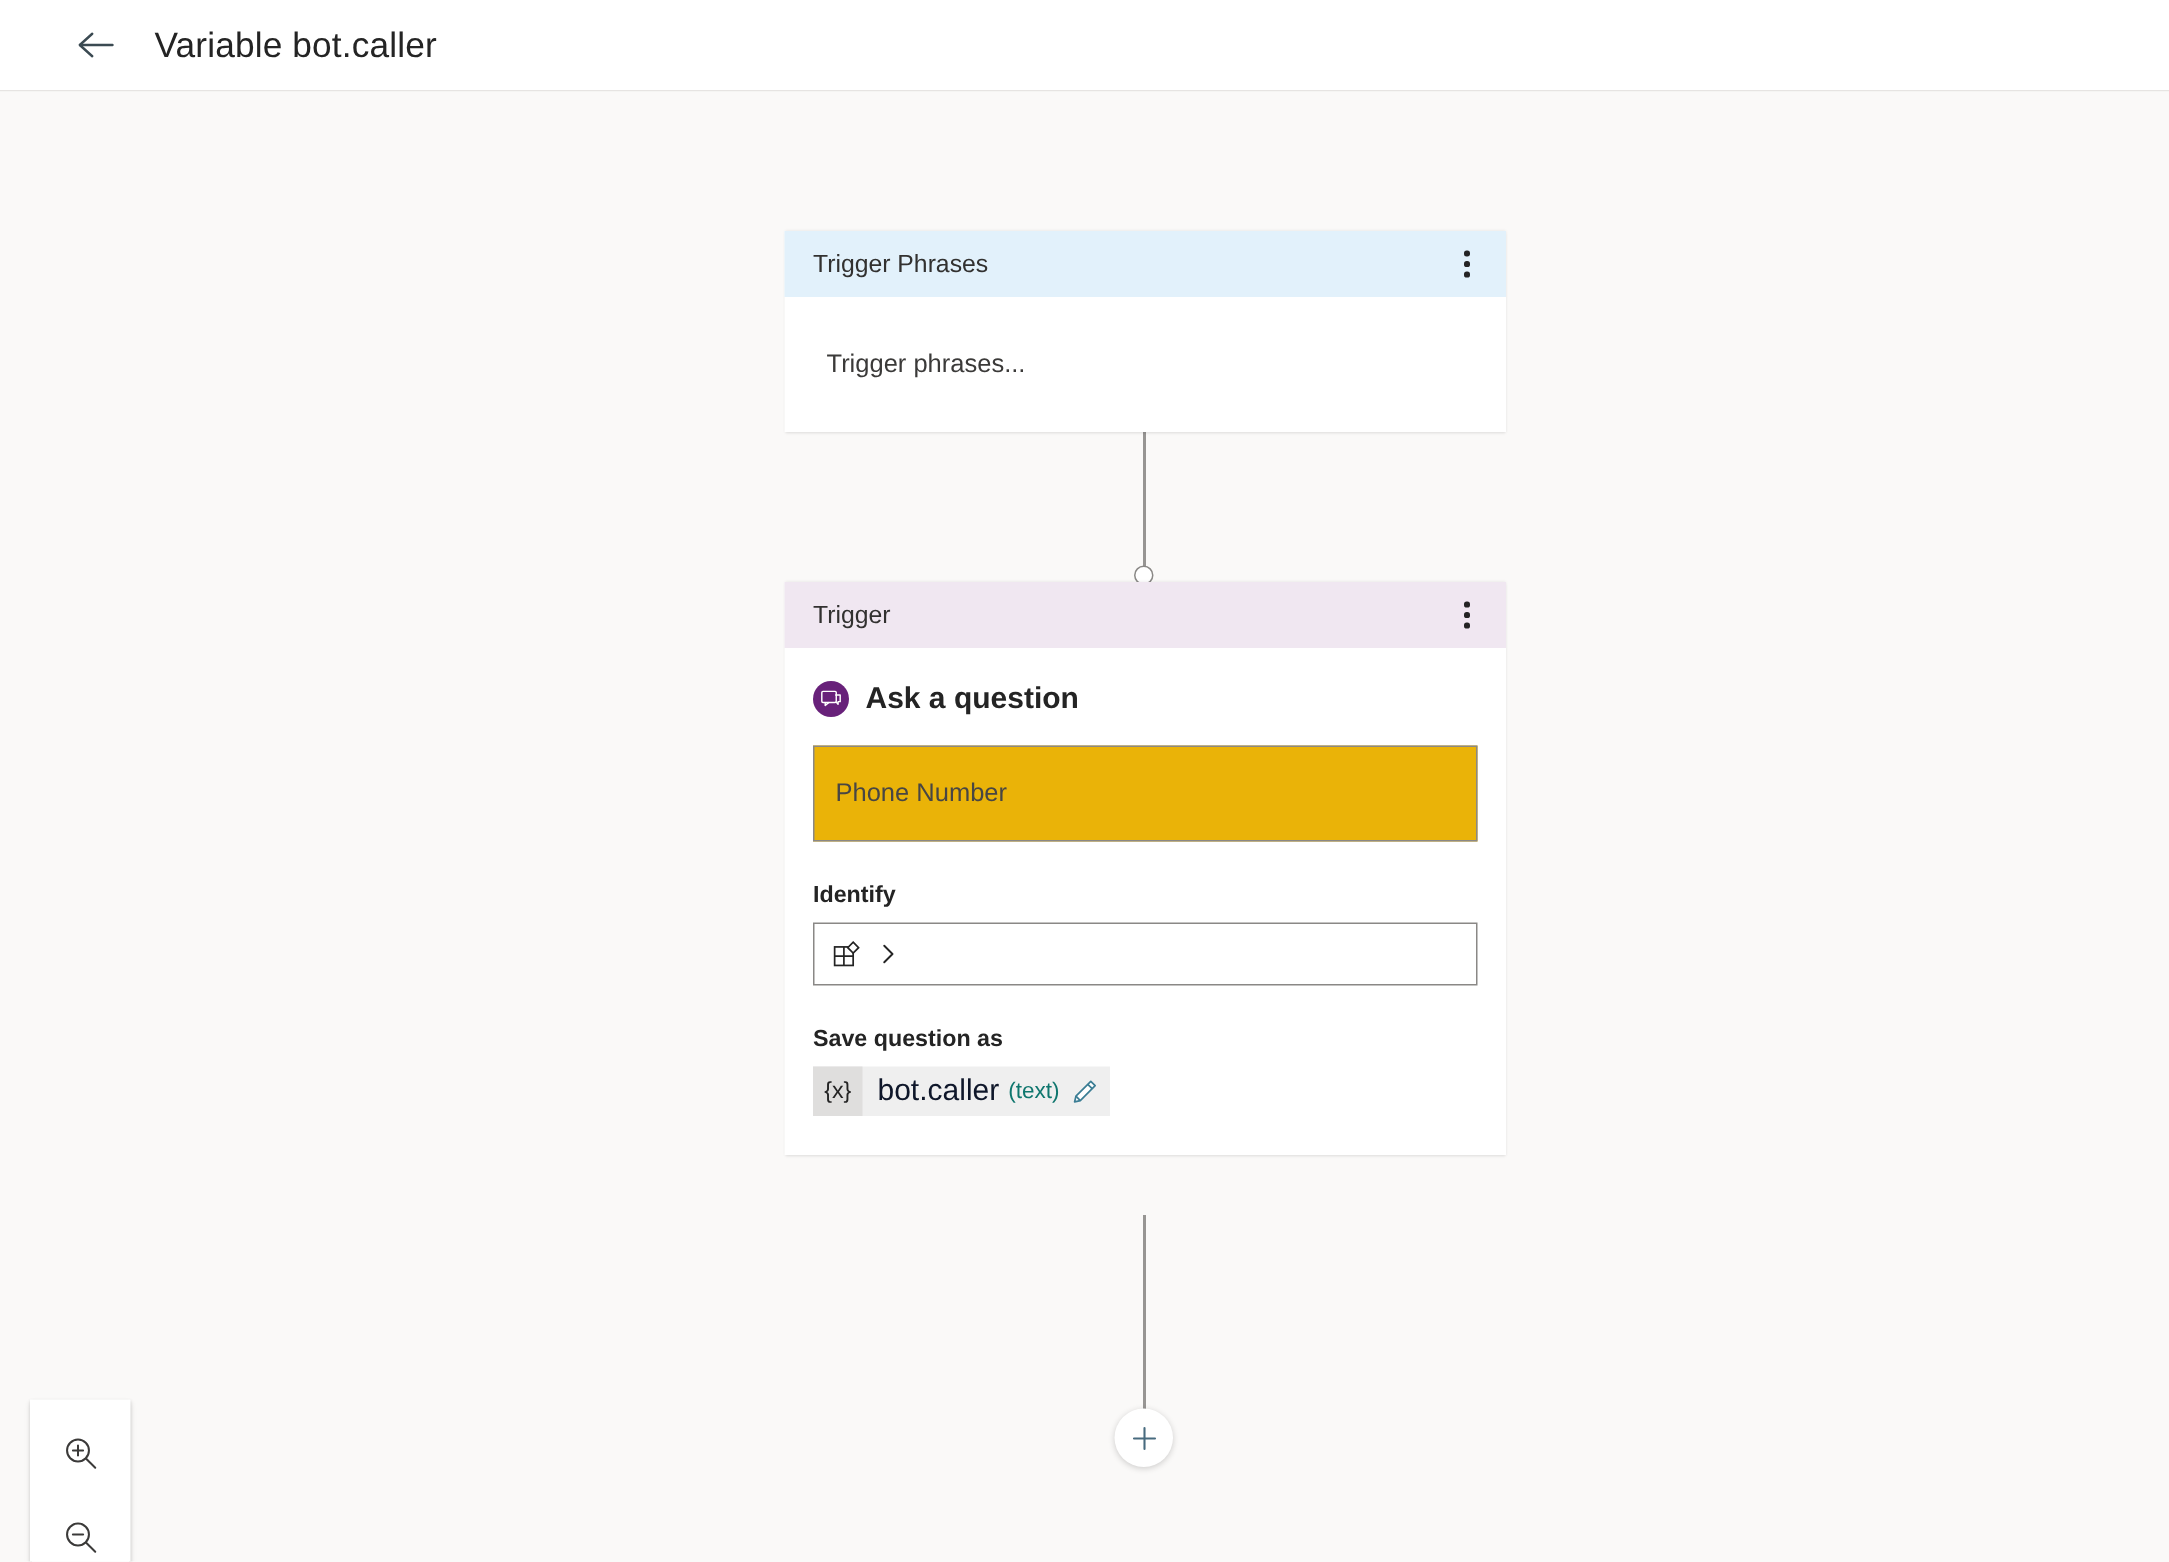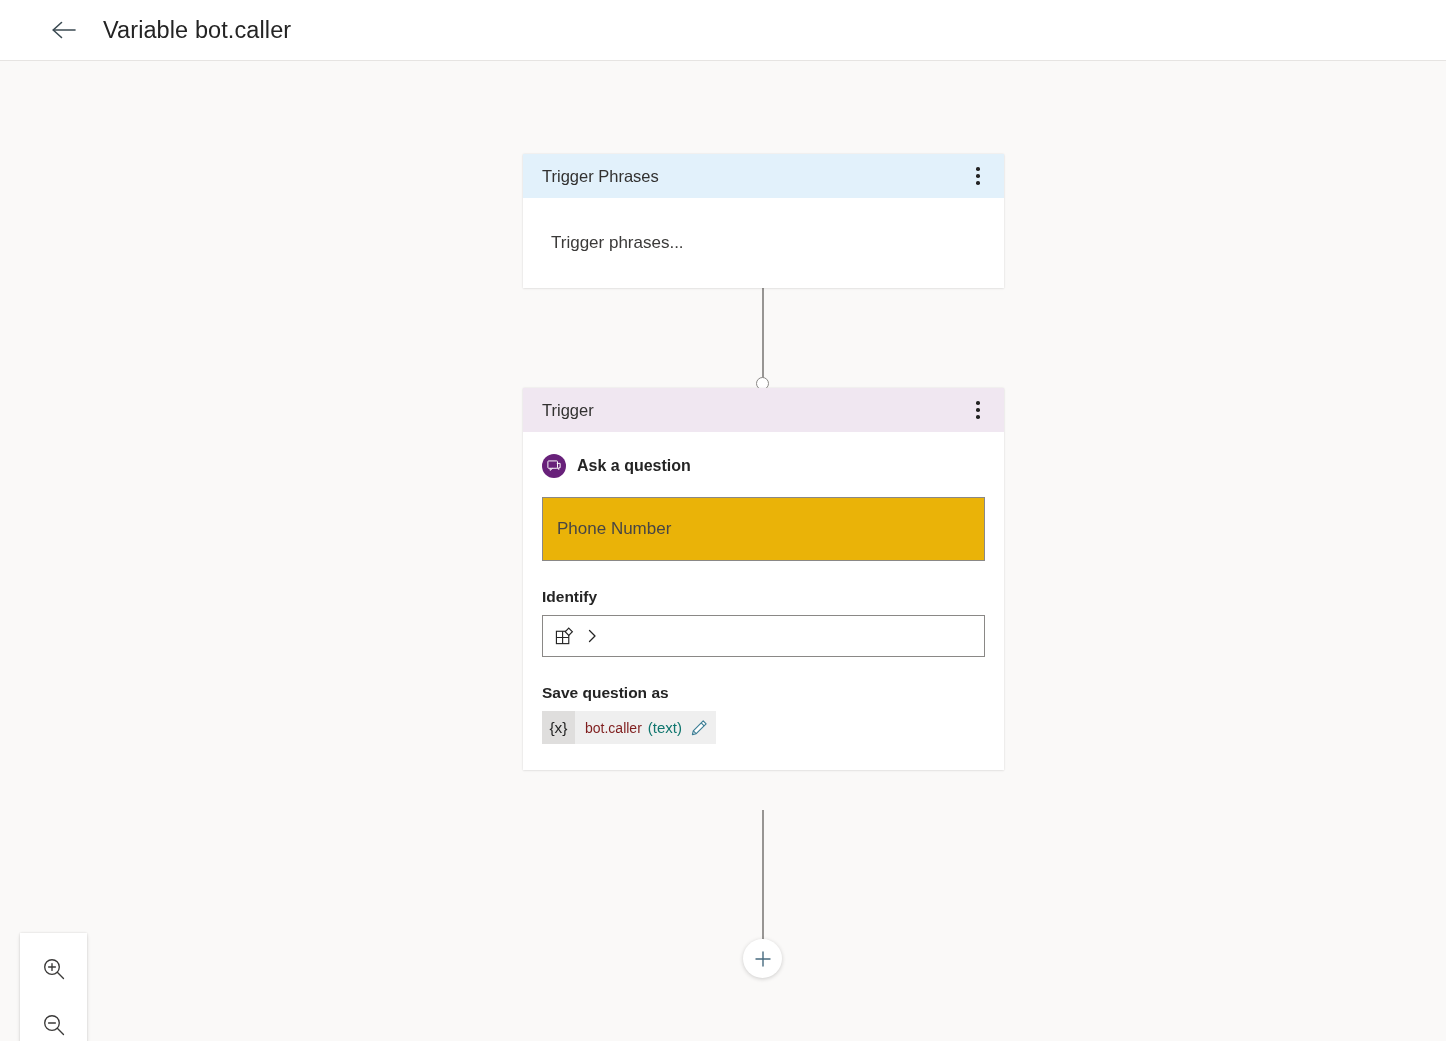--- a/index.html
+++ b/index.html
@@ -117,21 +117,21 @@
     margin-bottom: 19px;
   }
   .ask-icon {
     width: 24px; height: 24px;
     border-radius: 50%;
     background: #68217a;
     display: flex; align-items: center; justify-content: center;
     flex: 0 0 auto;
   }
   .ask-label {
-    font-size: 16px;
+    font-size: 20px;
     font-weight: 700;
     color: #242424;
   }
 
   .text-input {
     width: 100%;
     height: 64px;
     border: 1px solid #8a8886;
     background: #eab308;
     padding: 0 14px;
@@ -181,22 +181,22 @@
   .var-badge {
     background: #dfdedd;
     height: 33px;
     min-width: 33px;
     display: flex; align-items: center; justify-content: center;
     font-size: 15.5px;
     color: #242424;
     padding: 0 4px;
   }
   .var-name {
-    font-size: 14px;
-    color: #7f1d1d;
+    font-size: 20px;
+    color: #0f172a;
     padding-left: 10px;
     white-space: nowrap;
   }
   .var-type {
     font-size: 15px;
     color: #0f766e;
     padding-left: 6px;
     white-space: nowrap;
   }
   .var-edit {

